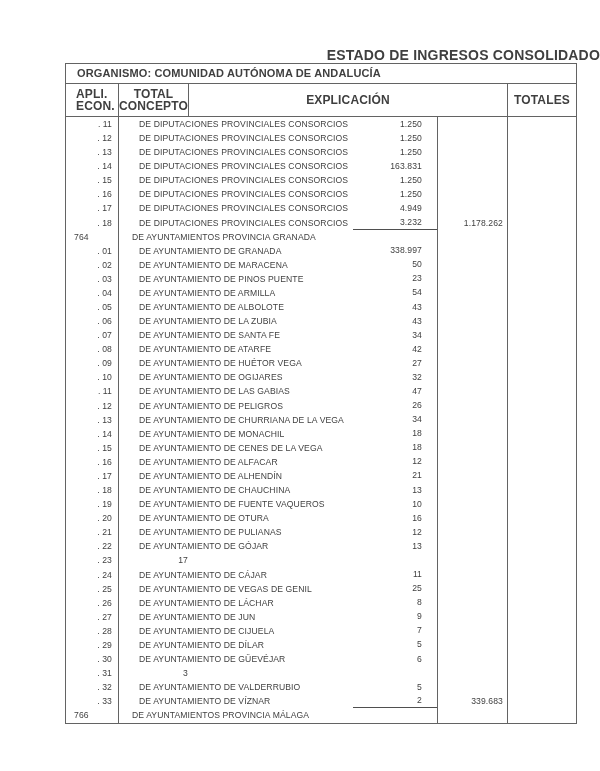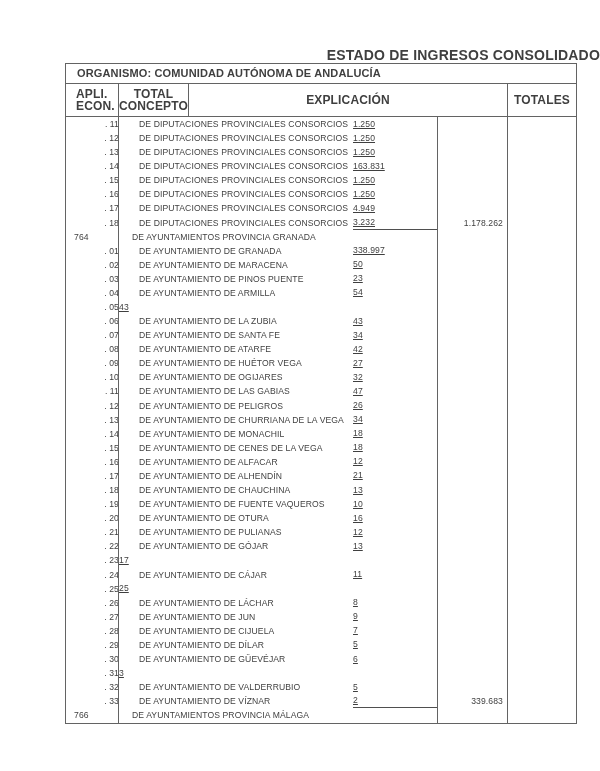--- a/index.html
+++ b/index.html
@@ -90,45 +90,45 @@
     line-height: 14.09px;
     align-items: center;
   }
   .c-code {
     width: 53px;
     box-sizing: border-box;
   }
   .c-code .code-sub {
     display: block;
     text-align: right;
+    padding-right: 7px;
   }
   .c-code .code-main {
     display: block;
     text-align: left;
     padding-left: 8px;
   }
   .c-exp {
     width: 319px;
     box-sizing: border-box;
     display: flex;
     justify-content: space-between;
     align-items: center;
     height: 100%;
   }
   .exp-label { white-space: nowrap; }
   .ind-sub  { padding-left: 20px; }
   .ind-main { padding-left: 13px; }
   .exp-amount {
     width: 85px;
     box-sizing: border-box;
-    text-align: left;
+    text-align: right;
     padding-right: 16px;
     align-self: center;
     line-height: 13px;
-    text-decoration: underline;
   }
   .exp-amount.sum-rule {
     border-bottom: 1px solid #4f4f4f;
   }
   .c-total {
     width: 70px;
     box-sizing: border-box;
     text-align: right;
     padding-right: 5px;
   }
@@ -304,20 +304,21 @@
           <span class="exp-amount">54</span>
         </div>
         <div class="c-total"></div>
         <div class="c-totales"></div>
       </div>
       <div class="t-row">
         <div class="c-code">
           <span class="code-sub">. 05</span>
         </div>
         <div class="c-exp">
+          <span class="exp-label ind-sub">DE AYUNTAMIENTO DE ALBOLOTE</span>
           <span class="exp-amount">43</span>
         </div>
         <div class="c-total"></div>
         <div class="c-totales"></div>
       </div>
       <div class="t-row">
         <div class="c-code">
           <span class="code-sub">. 06</span>
         </div>
         <div class="c-exp">
@@ -522,20 +523,21 @@
           <span class="exp-amount">11</span>
         </div>
         <div class="c-total"></div>
         <div class="c-totales"></div>
       </div>
       <div class="t-row">
         <div class="c-code">
           <span class="code-sub">. 25</span>
         </div>
         <div class="c-exp">
+          <span class="exp-label ind-sub">DE AYUNTAMIENTO DE VEGAS DE GENIL</span>
           <span class="exp-amount">25</span>
         </div>
         <div class="c-total"></div>
         <div class="c-totales"></div>
       </div>
       <div class="t-row">
         <div class="c-code">
           <span class="code-sub">. 26</span>
         </div>
         <div class="c-exp">

